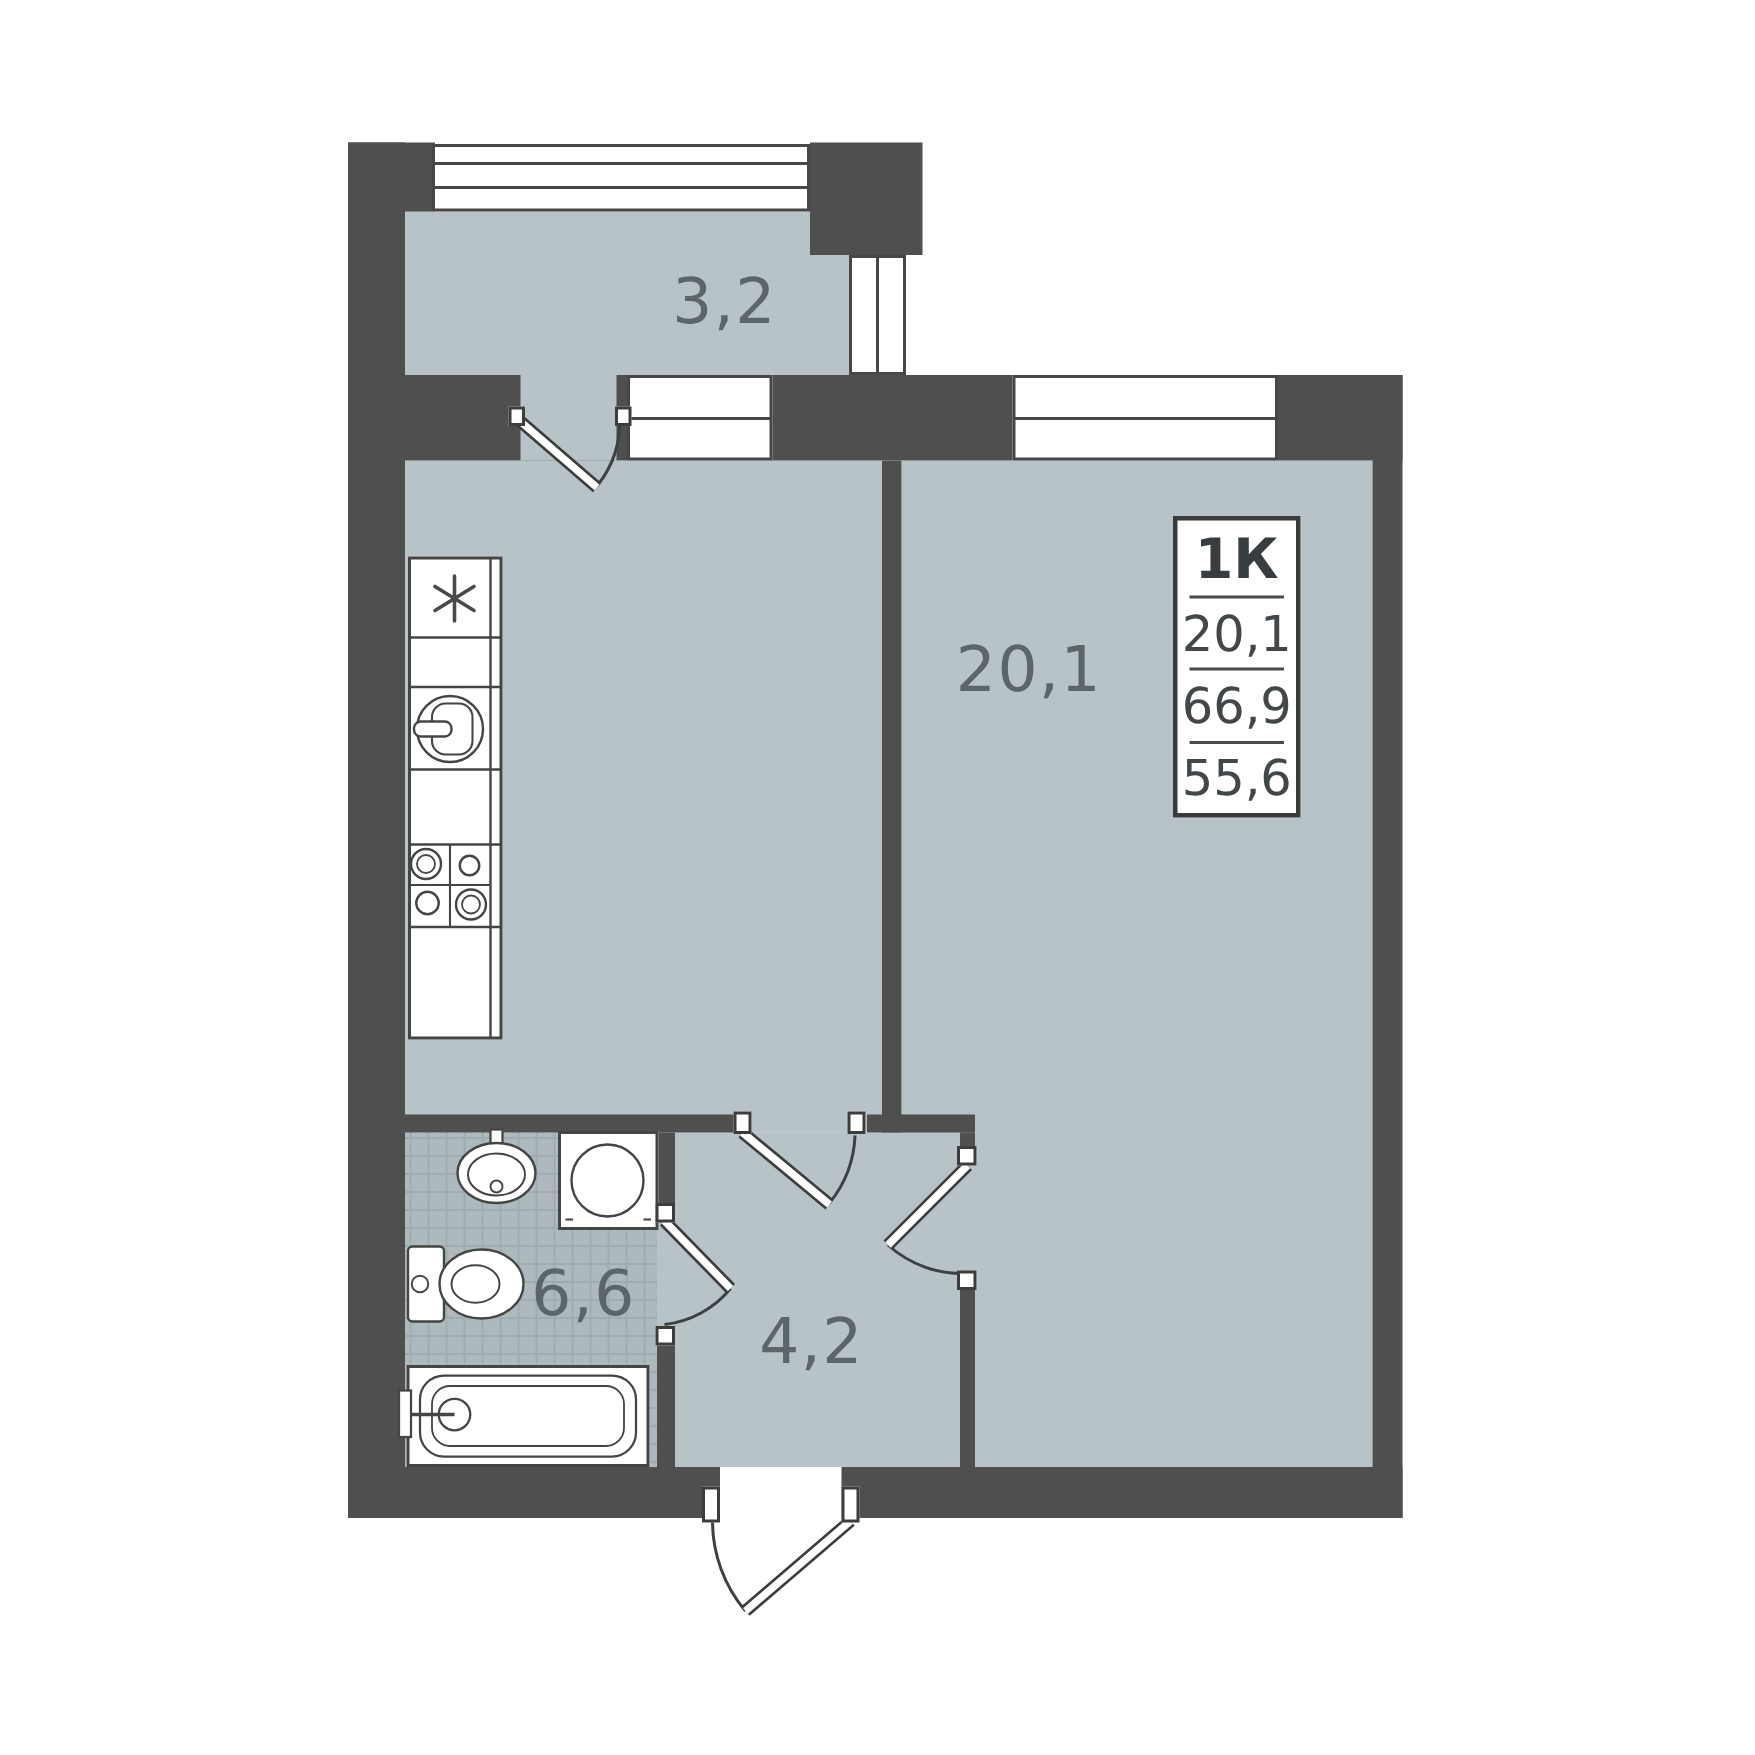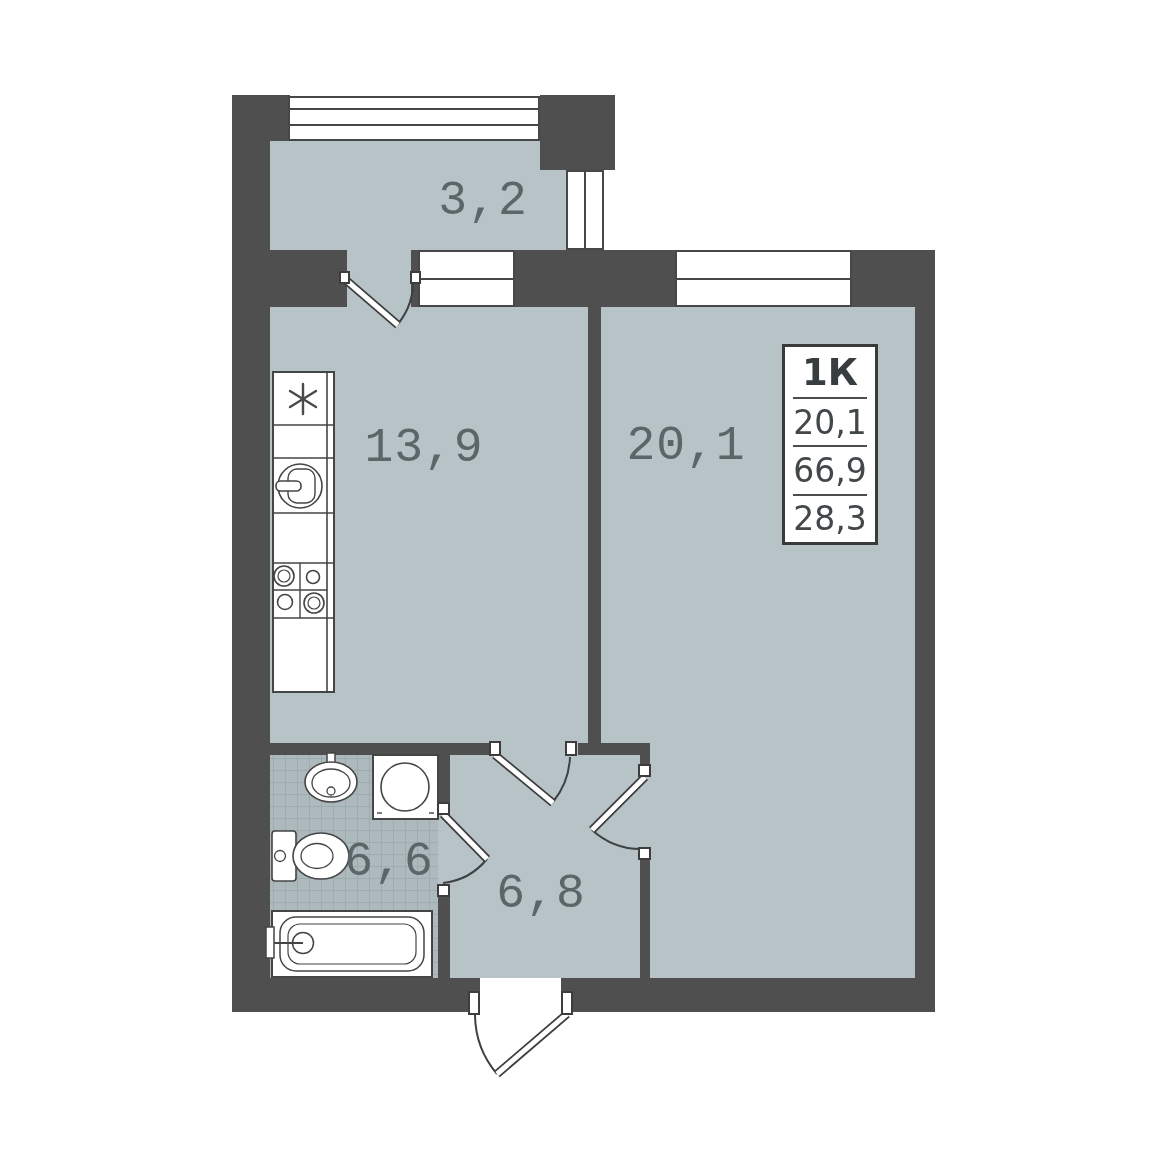--- a/index.html
+++ b/index.html
@@ -17,25 +17,25 @@
     background-size:12px 12px;background-position:3px 3px;
   }
   .winblock{position:absolute;background:#ffffff;border:2px solid #474747;box-sizing:border-box;}
   .winline-h{position:absolute;left:-1px;right:-1px;height:2px;background:#474747;}
   .winline-v{position:absolute;top:-1px;bottom:-1px;width:2px;background:#474747;}
   .jamb{position:absolute;background:#ffffff;border:2px solid #3d3d3d;box-sizing:border-box;z-index:30;}
   .white-open{position:absolute;background:#ffffff;}
   .fixture-box{position:absolute;background:#ffffff;border:2px solid #454545;box-sizing:border-box;}
   .room-label{
     position:absolute;transform:translate(-50%,-50%);
-    color:#5c6568;font-size:48px;letter-spacing:1px;z-index:40;white-space:nowrap;font-family:Liberation Mono, monospace;
+    color:#5c6568;font-size:42px;letter-spacing:1px;z-index:40;white-space:nowrap;
   }
   #svg-layer{position:absolute;left:0;top:0;z-index:25;pointer-events:none;}
   #info-box{
-    position:absolute;left:782px;top:344px;width:96px;height:201px;
+    position:absolute;left:782px;top:344px;width:85px;height:201px;
     background:#ffffff;border:3px solid #3a3a3a;box-sizing:border-box;
     display:flex;flex-direction:column;z-index:45;
   }
   .ib-header{
     flex:0 0 50px;display:flex;align-items:center;justify-content:center;
     font-size:37px;font-weight:bold;color:#383d3f;
   }
   .ib-row{
     flex:1 1 auto;display:flex;align-items:center;justify-content:center;
     font-size:33px;color:#42474a;border-top:2px solid #4c4c4c;margin:0 8px;
@@ -186,25 +186,24 @@
     </g>
 
     <g>
       <path d="M475,1014 A93,93 0 0 0 497,1074" stroke="#3c4144" stroke-width="2" fill="none"></path>
       <line x1="567" y1="1014" x2="497" y2="1074" stroke="#3d3d3d" stroke-width="8.5"></line>
       <line x1="567" y1="1014" x2="497" y2="1074" stroke="#ffffff" stroke-width="5"></line>
     </g>
   </svg>
 
   <div class="room-label" style="left:483px;top:201px;">3,2</div>
-  <div class="room-label" style="left:424px;top:448px;">13,9</div>
   <div class="room-label" style="left:686px;top:446px;">20,1</div>
   <div class="room-label" style="left:389px;top:862px;">6,6</div>
-  <div class="room-label" style="left:541px;top:894px;">6,8</div>
+  <div class="room-label" style="left:541px;top:894px;">4,2</div>
 
   <div id="info-box">
     <div class="ib-header">1К</div>
     <div class="ib-row">20,1</div>
     <div class="ib-row">66,9</div>
-    <div class="ib-row">28,3</div>
+    <div class="ib-row">55,6</div>
   </div>
 
 </div>
 
 </body></html>

